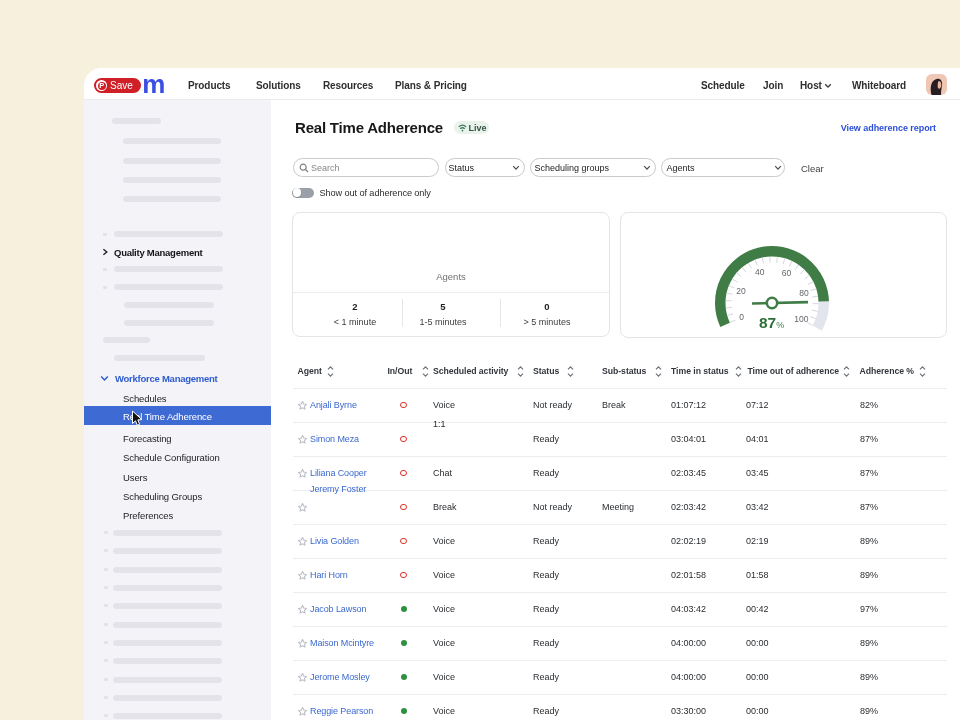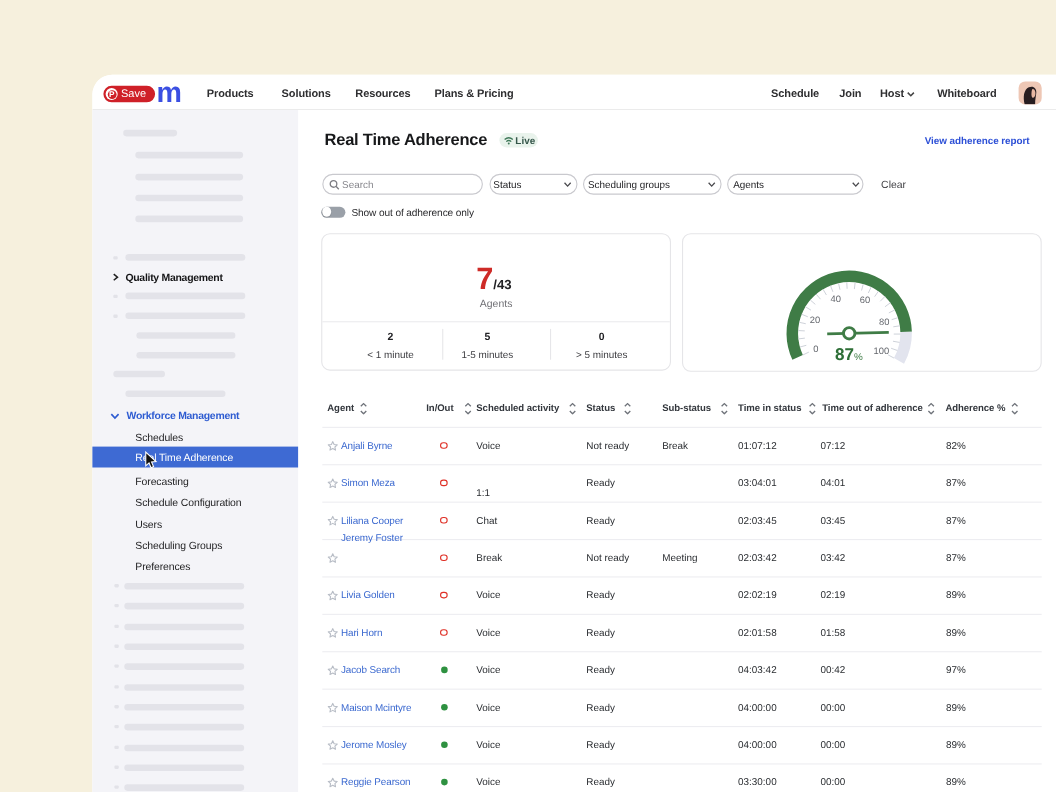--- a/index.html
+++ b/index.html
@@ -151,23 +151,20 @@
   <svg class="abs" style="left:774px;top:165px;" width="8" height="6" viewBox="0 0 8 6">
       <path d="M1.2 1.2 L4 4.2 L6.8 1.2" fill="none" stroke="#4a4a4e" stroke-width="1.2"></path>
     </svg>
   <div class="abs" style="left:801px;top:162.5px;font-size:9.5px;color:#3f3f43;">Clear</div>
 
   <div class="abs" style="left:292px;top:187.5px;width:21.5px;height:10px;background:#9aa0a8;border-radius:5px;"></div>
   <div class="abs" style="left:292.8px;top:188.2px;width:8.6px;height:8.6px;background:#fff;border-radius:50%;box-shadow:0 0.5px 1px rgba(0,0,0,.3);"></div>
   <div class="abs" style="left:319.5px;top:187.5px;font-size:9.2px;letter-spacing:-0.1px;color:#2b2b2e;">Show out of adherence only</div>
 
   <div class="card" style="left:292px;top:212px;width:318px;height:125px;"></div>
-  <div class="abs" style="left:290px;top:238px;width:318px;text-align:center;">
-    <span style="font-size:28px;font-weight:700;color:#ce2b27;">7</span><span style="font-size:12px;font-weight:700;color:#212124;">/43</span>
-  </div>
   <div class="abs" style="left:292px;top:271px;width:318px;text-align:center;font-size:9.5px;color:#717176;">Agents</div>
   <div class="abs" style="left:293px;top:292px;width:316px;height:1px;background:#ececee;"></div>
   <div class="abs" style="left:402px;top:299px;width:1px;height:28px;background:#e6e6e9;"></div>
   <div class="abs" style="left:500px;top:299px;width:1px;height:28px;background:#e6e6e9;"></div>
   <div class="abs" style="left:305px;top:301px;width:100px;text-align:center;font-size:9.5px;font-weight:700;color:#212124;">2</div>
   <div class="abs" style="left:305px;top:317px;width:100px;text-align:center;font-size:9px;color:#3c3c40;">&lt; 1 minute</div>
   <div class="abs" style="left:393px;top:301px;width:100px;text-align:center;font-size:9.5px;font-weight:700;color:#212124;">5</div>
   <div class="abs" style="left:393px;top:317px;width:100px;text-align:center;font-size:9px;color:#3c3c40;">1-5 minutes</div>
   <div class="abs" style="left:497px;top:301px;width:100px;text-align:center;font-size:9.5px;font-weight:700;color:#212124;">0</div>
   <div class="abs" style="left:497px;top:317px;width:100px;text-align:center;font-size:9px;color:#3c3c40;">&gt; 5 minutes</div>
@@ -270,21 +267,21 @@
   <div class="cell" style="left:671px;top:399.5px;">01:07:12</div>
   <div class="cell" style="left:746px;top:399.5px;text-align:center;">07:12</div>
   <div class="cell" style="left:860px;top:399.5px;">82%</div>
   <div class="tbl-line" style="top:422px;"></div>
 
   <svg class="star" style="left:296.5px;top:433.5px;" width="11" height="11" viewBox="0 0 24 24">
       <path d="M12 3.2 L14.7 8.9 L20.9 9.6 L16.3 13.9 L17.5 20 L12 17 L6.5 20 L7.7 13.9 L3.1 9.6 L9.3 8.9 Z" fill="none" stroke="#b8bdc6" stroke-width="2.2" stroke-linejoin="round"></path>
     </svg>
   <div class="name" style="left:310px;top:433.5px;">Simon Meza</div>
   <div class="dotr" style="left:400px;top:435.5px;"></div>
-  <div class="cell" style="left:433px;top:443px;">1:1</div>
+  <div class="cell" style="left:433px;top:419px;">1:1</div>
   <div class="cell" style="left:533px;top:433.5px;">Ready</div>
   <div class="cell" style="left:671px;top:433.5px;">03:04:01</div>
   <div class="cell" style="left:746px;top:433.5px;">04:01</div>
   <div class="cell" style="left:860px;top:433.5px;">87%</div>
   <div class="tbl-line" style="top:456px;"></div>
 
   <svg class="star" style="left:296.5px;top:467.5px;" width="11" height="11" viewBox="0 0 24 24">
       <path d="M12 3.2 L14.7 8.9 L20.9 9.6 L16.3 13.9 L17.5 20 L12 17 L6.5 20 L7.7 13.9 L3.1 9.6 L9.3 8.9 Z" fill="none" stroke="#b8bdc6" stroke-width="2.2" stroke-linejoin="round"></path>
     </svg>
   <div class="name" style="left:310px;top:467.5px;">Liliana Cooper</div>
@@ -329,21 +326,21 @@
   <div class="cell" style="left:433px;top:569.5px;">Voice</div>
   <div class="cell" style="left:533px;top:569.5px;">Ready</div>
   <div class="cell" style="left:671px;top:569.5px;">02:01:58</div>
   <div class="cell" style="left:746px;top:569.5px;">01:58</div>
   <div class="cell" style="left:860px;top:569.5px;">89%</div>
   <div class="tbl-line" style="top:592px;"></div>
 
   <svg class="star" style="left:296.5px;top:603.5px;" width="11" height="11" viewBox="0 0 24 24">
       <path d="M12 3.2 L14.7 8.9 L20.9 9.6 L16.3 13.9 L17.5 20 L12 17 L6.5 20 L7.7 13.9 L3.1 9.6 L9.3 8.9 Z" fill="none" stroke="#b8bdc6" stroke-width="2.2" stroke-linejoin="round"></path>
     </svg>
-  <div class="name" style="left:310px;top:603.5px;">Jacob Search</div>
+  <div class="name" style="left:310px;top:603.5px;">Jacob Lawson</div>
   <div class="dotg" style="left:400.5px;top:606px;"></div>
   <div class="cell" style="left:433px;top:603.5px;">Voice</div>
   <div class="cell" style="left:533px;top:603.5px;">Ready</div>
   <div class="cell" style="left:671px;top:603.5px;">04:03:42</div>
   <div class="cell" style="left:746px;top:603.5px;">00:42</div>
   <div class="cell" style="left:860px;top:603.5px;">97%</div>
   <div class="tbl-line" style="top:626px;"></div>
 
   <svg class="star" style="left:296.5px;top:637.5px;" width="11" height="11" viewBox="0 0 24 24">
       <path d="M12 3.2 L14.7 8.9 L20.9 9.6 L16.3 13.9 L17.5 20 L12 17 L6.5 20 L7.7 13.9 L3.1 9.6 L9.3 8.9 Z" fill="none" stroke="#b8bdc6" stroke-width="2.2" stroke-linejoin="round"></path>

